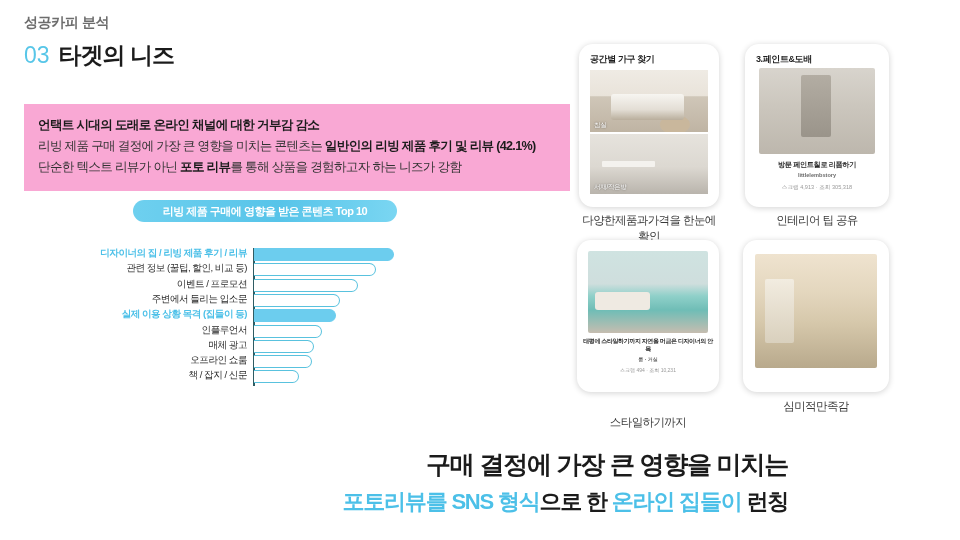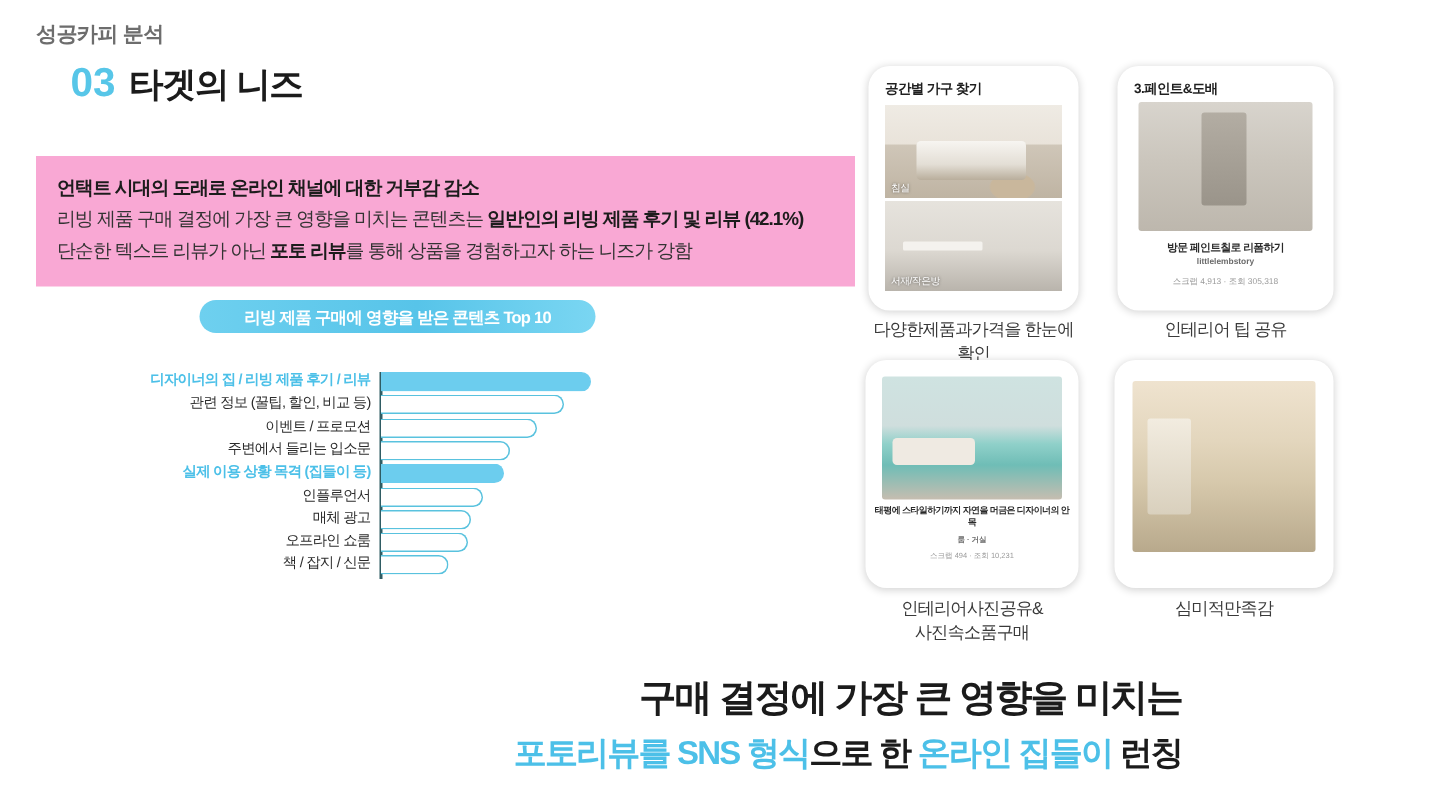--- a/index.html
+++ b/index.html
@@ -15,21 +15,21 @@
   
   .kicker {
     position:absolute; left:24px; top:14px;
     font-size:14px; font-weight:bold; color:#6d6d6d; letter-spacing:-0.4px;
   }
   .title-row {
     position:absolute; left:24px; top:40px;
     display:flex; align-items:baseline; gap:9px;
   }
   .title-num {
-    font-size:27px; font-weight:bold; color:#57c6e8; letter-spacing:0px;margin-left:23px;
+    font-size:23px; font-weight:normal; color:#57c6e8; letter-spacing:0px;
   }
   .title-text {
     font-size:23px; font-weight:bold; color:#1b1b1b; letter-spacing:-1px;
   }
 
   
   .summary {
     position:absolute; left:24px; top:104px; width:546px; height:87px;
     background:#f9a8d4;
     padding:11px 14px 0 14px;
@@ -252,22 +252,21 @@
     <div class="pin-stats" style="top:140px;">스크랩 4,913 · 조회 305,318</div>
   </div>
   <div class="card-cap" style="left:745px;top:212px;width:144px;">인테리어 팁 공유</div>
 
   <div class="card card3">
     <div class="photo livingroom" style="left:11px;top:11px;width:120px;height:82px;border-radius:2px;"></div>
     <div class="pin-title" style="top:97px;font-size:6px;padding:0 6px;line-height:8px;">태평에 스타일하기까지 자연을 머금은 디자이너의 안목</div>
     <div class="pin-author" style="top:116px;font-size:5px;">룸 · 거실</div>
     <div class="pin-stats" style="top:127px;font-size:5px;">스크랩 494 · 조회 10,231</div>
   </div>
-  <div class="card-cap" style="left:577px;top:398px;width:142px;">인테리어사진공유&amp;</div>
-  <div class="card-cap" style="left:577px;top:414px;width:142px;">사진속소품구매</div>
+  <div class="card-cap" style="left:577px;top:414px;width:142px;">스타일하기까지</div>
 
   <div class="card card4">
     <div class="photo greenroom" style="left:12px;top:14px;width:122px;height:114px;border-radius:2px;"></div>
   </div>
   <div class="card-cap" style="left:743px;top:398px;width:146px;">심미적만족감</div>
 
   <div class="concl">
     <div class="l1">구매 결정에 가장 큰 영향을 미치는</div>
     <div class="l2">
       <span class="blue">포토리뷰를 SNS 형식</span><span>으로 한 </span><span class="blue">온라인 집들이</span><span> 런칭</span>

